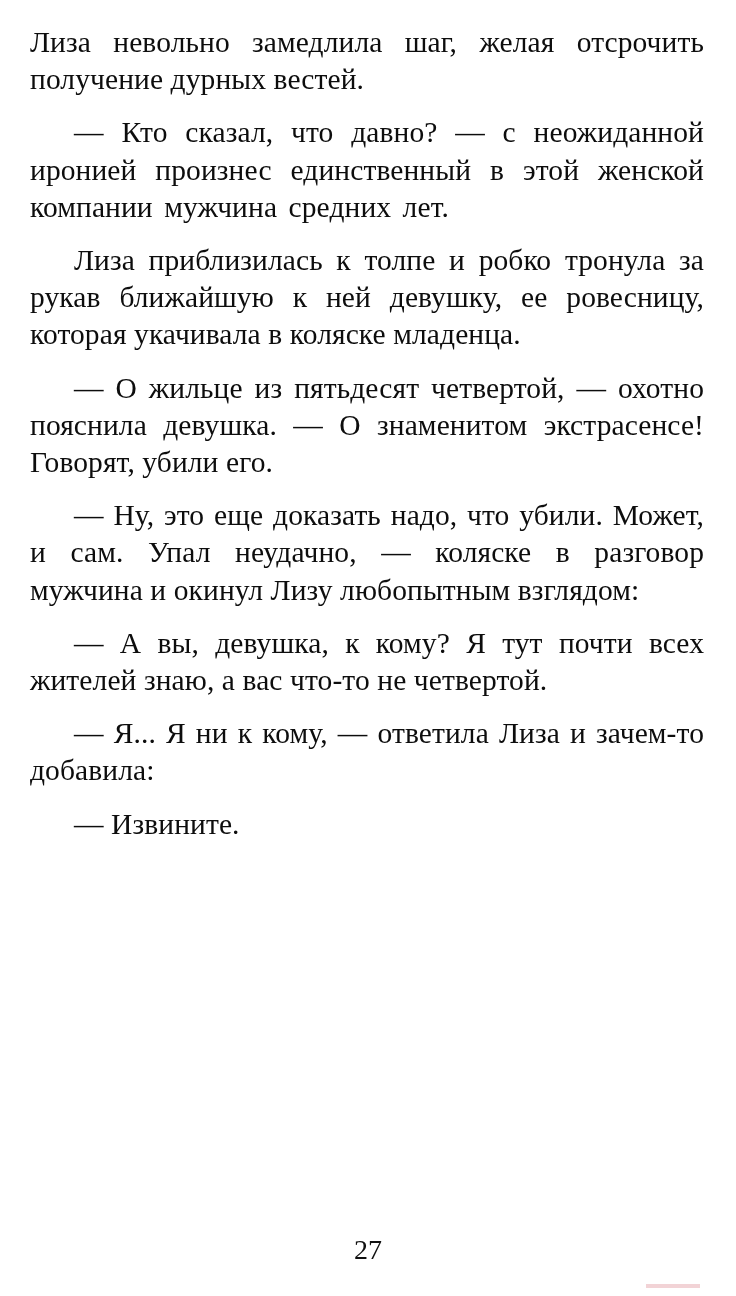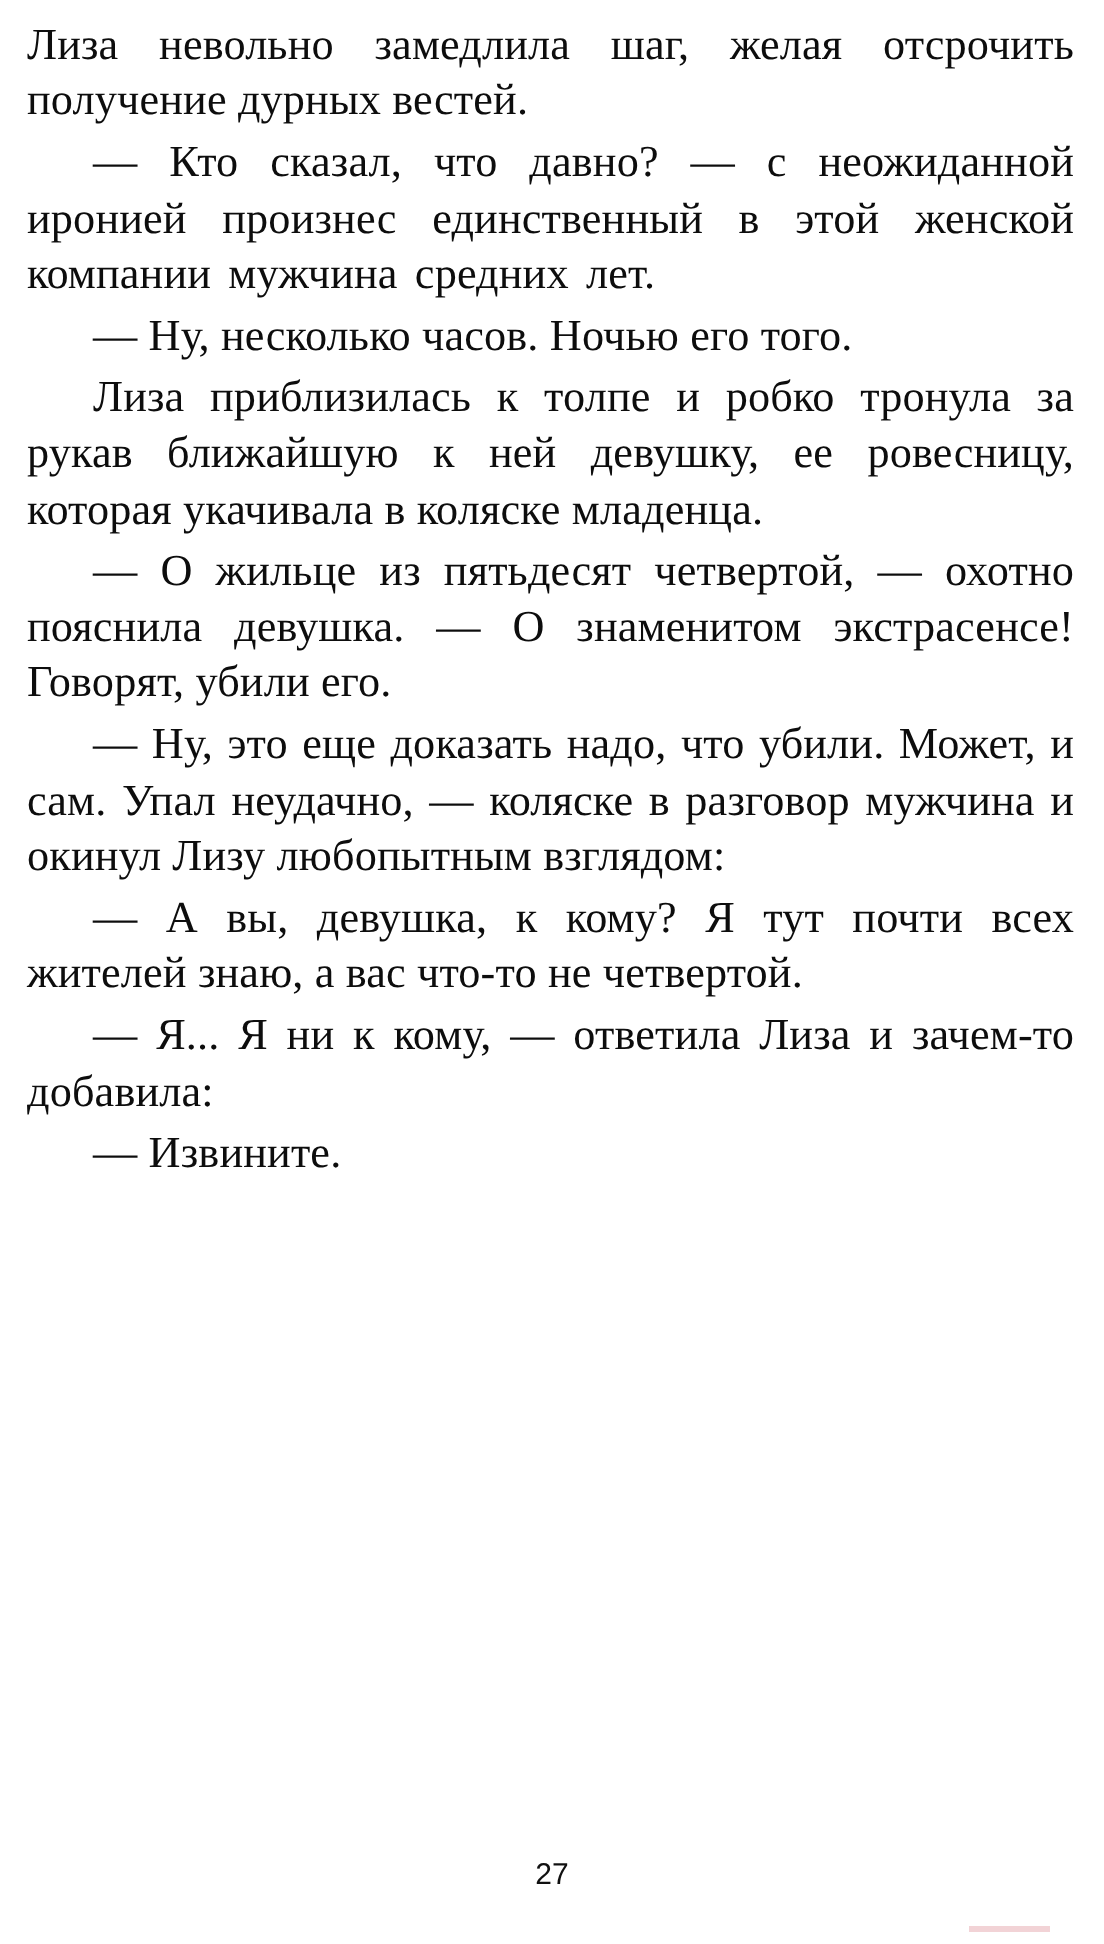--- a/index.html
+++ b/index.html
@@ -24,59 +24,58 @@
   }
   .body-text {
     font-size: 29.5px;
     line-height: 37.2px;
     text-align: justify;
     text-justify: inter-word;
     letter-spacing: 0.1px;
     -webkit-font-smoothing: antialiased;
   }
   .body-text p {
-    margin: 4px;
+    margin: 16px;
   }
   .para-indent {
     text-indent: 44px;
   }
   .para-flush {
     text-indent: 0;
   }
   .wide-space {
     word-spacing: 4px;
   }
   .page-number {
     position: absolute;
     left: 0;
     right: 0;
     bottom: 30px;
     text-align: center;
-    font-size: 20px;
+    font-size: 28px;
     line-height: 32px;
-    font-family: Liberation Sans, sans-serif;
+    font-family: Liberation Serif, serif;
     color: #101010;
   }
   .edge-mark {
     position: absolute;
     right: 36px;
     bottom: 8px;
     width: 54px;
     height: 4px;
     background: #f2d3d6;
   }
 </style>
 </head>
 <body>
 
 <div class="page">
   <div class="body-text">
     <p class="para-flush">Лиза невольно замедлила шаг, желая отсрочить получение дурных вестей.</p>
     <p class="para-indent wide-space">— Кто сказал, что давно? — с неожиданной иронией произнес единственный в этой женской компании мужчина средних лет.</p>
-    <p class="para-indent">— Ну, несколько часов. Ночью его того.</p>
     <p class="para-indent">Лиза приблизилась к толпе и робко тронула за рукав ближайшую к ней девушку, ее ровесницу, которая укачивала в коляске младенца.</p>
     <p class="para-indent">— О жильце из пятьдесят четвертой, — охотно пояснила девушка. — О знаменитом экстрасенсе! Говорят, убили его.</p>
     <p class="para-indent">— Ну, это еще доказать надо, что убили. Может, и сам. Упал неудачно, — коляске в разговор мужчина и окинул Лизу любопытным взглядом:</p>
     <p class="para-indent">— А вы, девушка, к кому? Я тут почти всех жителей знаю, а вас что-то не четвертой.</p>
     <p class="para-indent">— Я... Я ни к кому, — ответила Лиза и зачем-то добавила:</p>
     <p class="para-indent">— Извините.</p>
   </div>
 
   <div class="page-number">27</div>
   <div class="edge-mark"></div>

